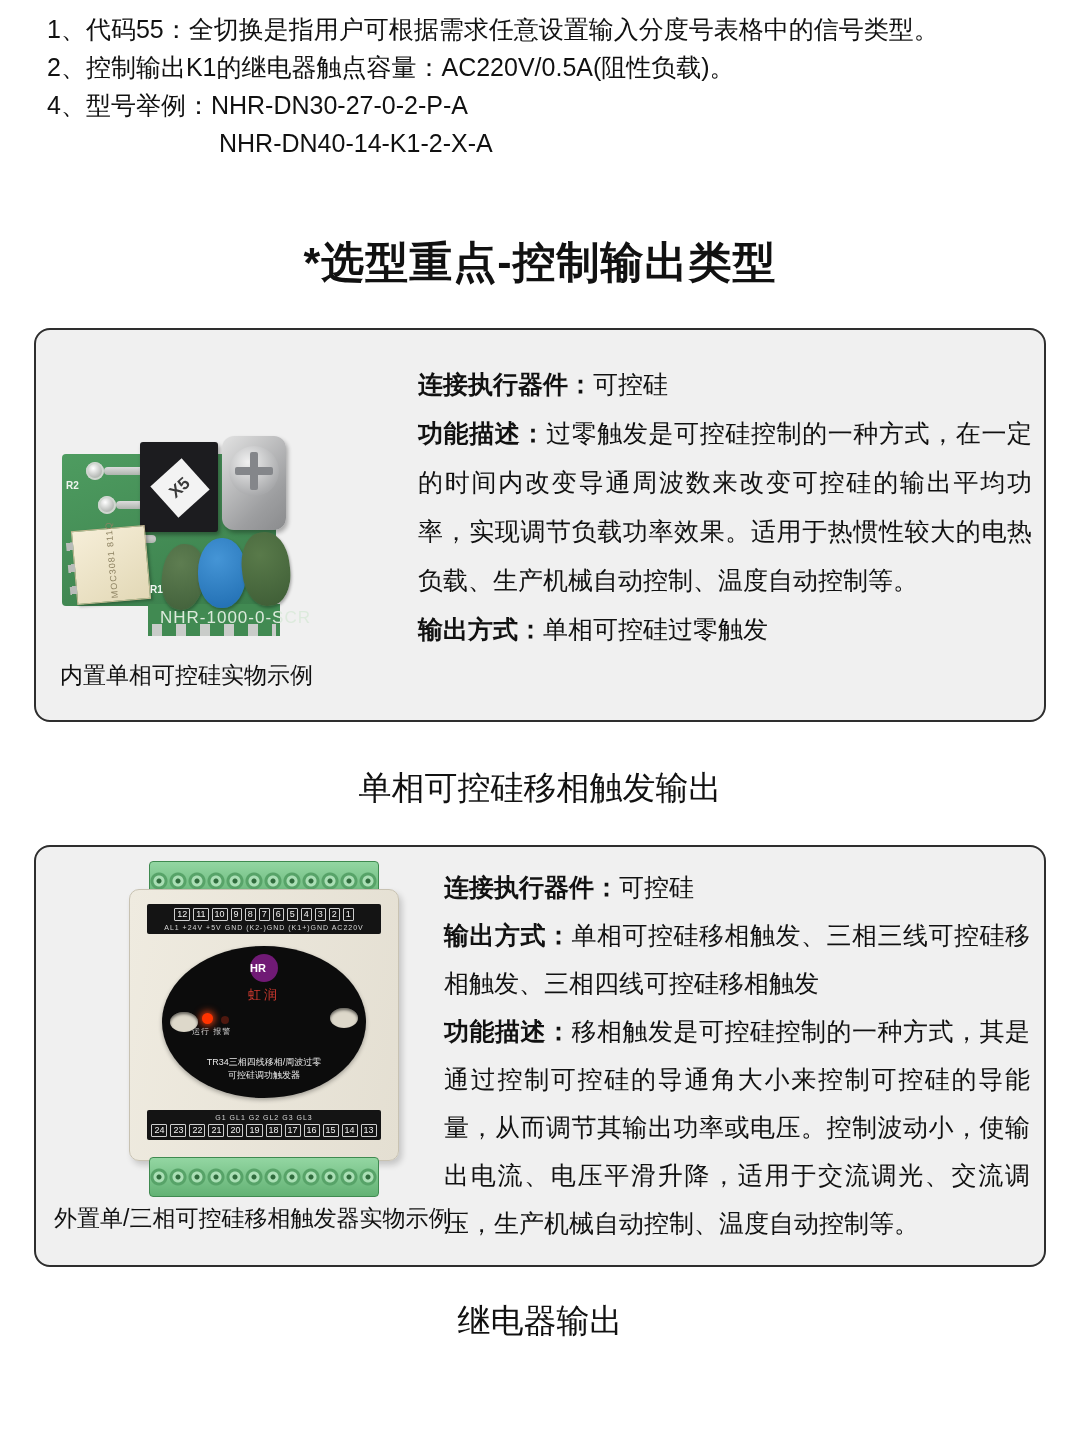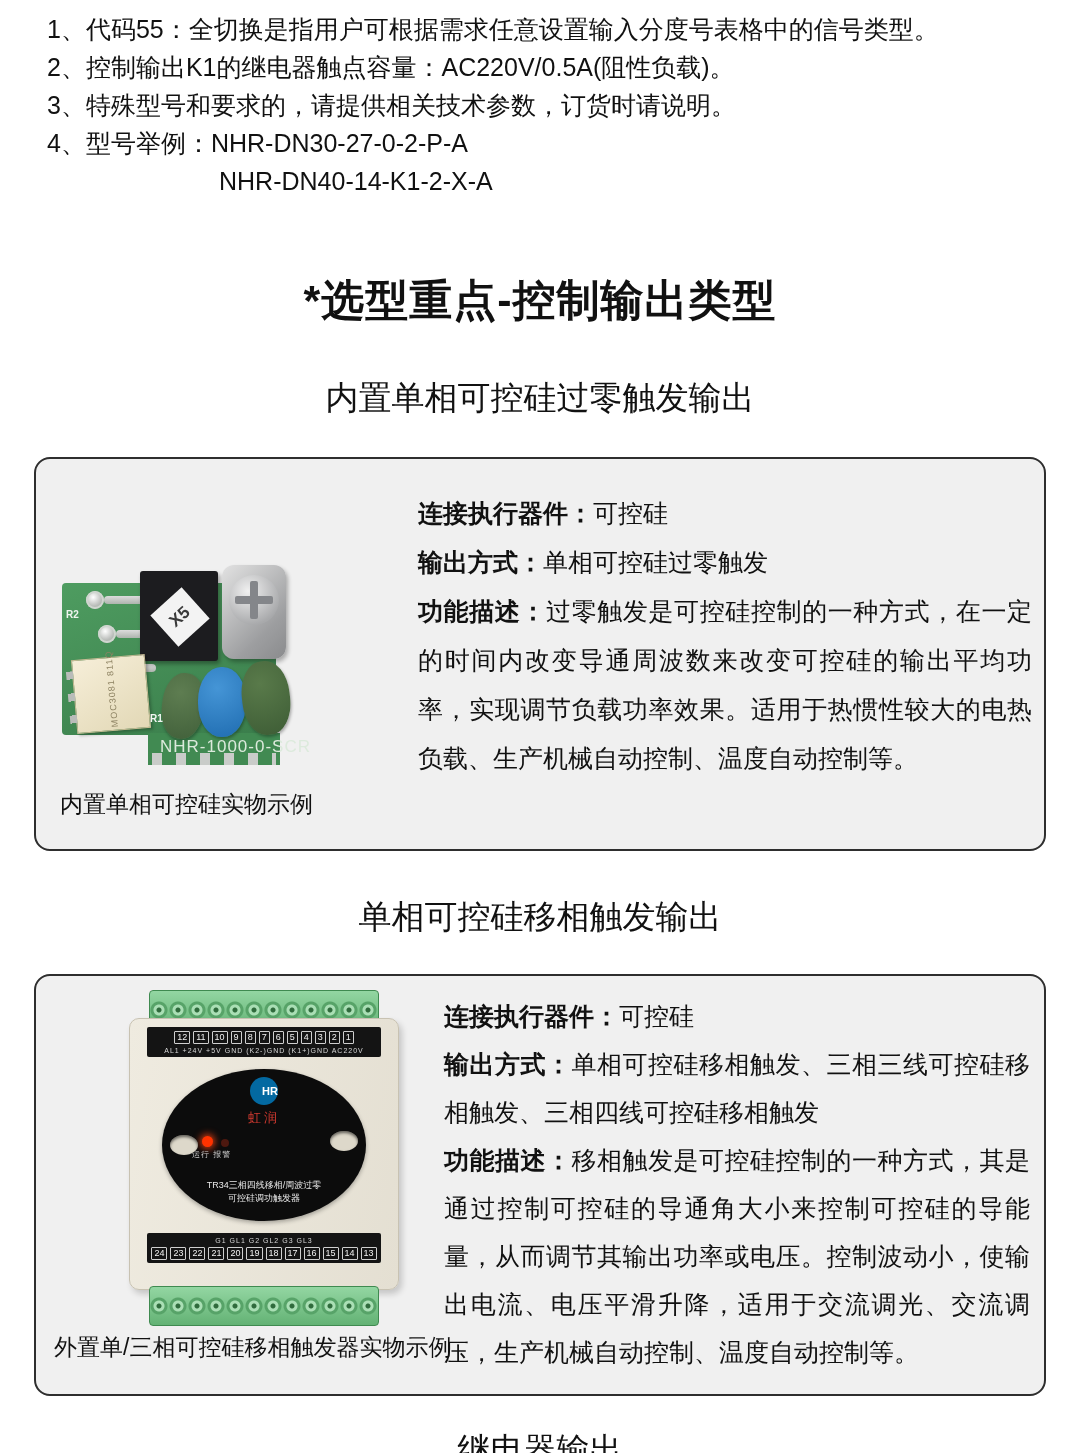--- a/index.html
+++ b/index.html
@@ -90,59 +90,57 @@
     background-image:
       radial-gradient(circle at 9px 50%, #2f6b3c 0 2px, #aadfb5 3px 5px, #57a368 6px 8px, transparent 9px),
       linear-gradient(#93d6a2,#63b274);
     background-size:19px 100%,100% 100%; background-repeat:repeat-x,no-repeat; }
   .t-top { top:0; }
   .t-bottom { top:296px; }
   .mod-body { position:absolute; left:15px; top:28px; width:270px; height:272px;
     background:linear-gradient(100deg,#efebe0,#e4dfd2); border:1px solid #c8c2b2; border-radius:10px;
     box-shadow:3px 4px 6px rgba(0,0,0,.18); }
   .strip { margin:0 auto; width:234px; background:#141414; border-radius:2px; padding:4px 2px 3px; }
-  .strip-top { margin-top:8px; }
+  .strip-top { margin-top:14px; }
   .strip-bottom { margin-top:12px; }
   .term-nums { display:flex; justify-content:center; gap:3px; }
   .tnum { color:#f2f2f2; font-size:9px; line-height:11px; padding:0 2px; border:1px solid #cfcfcf; border-radius:1px; }
   .term-labels { margin-top:3px; text-align:center; color:#d8d8d8; font-size:7px; letter-spacing:1px; white-space:nowrap; }
   .strip-bottom .term-labels { margin:0 0 3px; }
   .panel { position:relative; margin:12px auto 0; width:204px; height:152px; background:#0c0c0c; border-radius:50%;
     box-shadow:0 2px 4px rgba(0,0,0,.3); }
   .logo-circle { position:absolute; top:8px; left:50%; margin-left:-14px; width:28px; height:28px; border-radius:50%;
-    background:#0369a1; color:#ffffff; font-size:11px; font-weight:700; text-align:right; line-height:28px; }
+    background:#701a75; color:#ffffff; font-size:11px; font-weight:700; text-align:left; line-height:28px; }
   .brand { position:absolute; top:40px; width:100%; text-align:center; color:#d23a30; font-size:13px; letter-spacing:3px; }
   .leds { position:absolute; top:64px; left:40px; }
   .led { display:inline-block; width:11px; height:11px; border-radius:50%; background:#ff3300;
     box-shadow:0 0 7px 2px rgba(255,70,20,.8); }
   .led.off { width:8px; height:8px; background:#4d180f; box-shadow:none; margin-left:8px; }
   .led-labels { position:absolute; top:80px; left:30px; color:#cfcfcf; font-size:8px; letter-spacing:1px; }
   .hole { position:absolute; width:28px; height:20px; border-radius:50%; background:#ddd8ca;
     box-shadow:inset 0 2px 3px rgba(0,0,0,.55); }
   .hole-l { left:8px; top:66px; } .hole-r { right:8px; top:62px; }
   .panel-text { position:absolute; bottom:16px; width:100%; text-align:center; color:#e9e9e9; font-size:9px; line-height:13px; }
 </style>
 </head>
 <body>
 
 <div class="page">
 
   <div class="notes">
     <div>
         <div class="note-line">1、代码55：全切换是指用户可根据需求任意设置输入分度号表格中的信号类型。</div>
         <div class="note-line">2、控制输出K1的继电器触点容量：AC220V/0.5A(阻性负载)。</div>
-        <div class="note-line">3、特殊型号和要求的，请提供相关技术参数，订货时请说明。</div>
         <div class="note-line">4、型号举例：NHR-DN30-27-0-2-P-A</div>
       </div>
     <div class="note-cont">NHR-DN40-14-K1-2-X-A</div>
   </div>
 
   <h1 class="main-heading">*选型重点-控制输出类型</h1>
 
-  <h2 class="sub-heading" id="s1-heading">内置单相可控硅过零触发输出</h2>
 
   <section class="card card1">
     <figure class="fig-col1" style="margin:0">
       <div class="pcb">
         <div class="board-main"></div>
         <div class="board-tab"></div>
         <div class="pad pad1"></div>
         <div class="pad pad2"></div>
         <div class="pad pad3"></div>
         <div class="trace trace1"></div>
@@ -163,22 +161,22 @@
         <div class="cap cap2"></div>
         <div class="cap cap3"></div>
         <span class="pcb-r1">R1</span>
         <span class="board-code">NHR-1000-0-SCR</span>
         <div class="solder-row"></div>
       </div>
       <figcaption class="fig-caption">内置单相可控硅实物示例</figcaption>
     </figure>
     <div class="text-col">
         <p class="field"><b>连接执行器件：</b><span>可控硅</span></p>
+        <p class="field"><b>功能描述：</b><span>过零触发是可控硅控制的一种方式，在一定的时间内改变导通周波数来改变可控硅的输出平均功率，实现调节负载功率效果。适用于热惯性较大的电热负载、生产机械自动控制、温度自动控制等。</span></p>
         <p class="field"><b>输出方式：</b><span>单相可控硅过零触发</span></p>
-        <p class="field"><b>功能描述：</b><span>过零触发是可控硅控制的一种方式，在一定的时间内改变导通周波数来改变可控硅的输出平均功率，实现调节负载功率效果。适用于热惯性较大的电热负载、生产机械自动控制、温度自动控制等。</span></p>
       </div>
   </section>
 
   <h2 class="sub-heading" id="s2-heading">单相可控硅移相触发输出</h2>
 
   <section class="card card2">
     <figure class="fig-col2" style="margin:0">
       <div class="module">
         <div class="term t-top"></div>
         <div class="mod-body">

